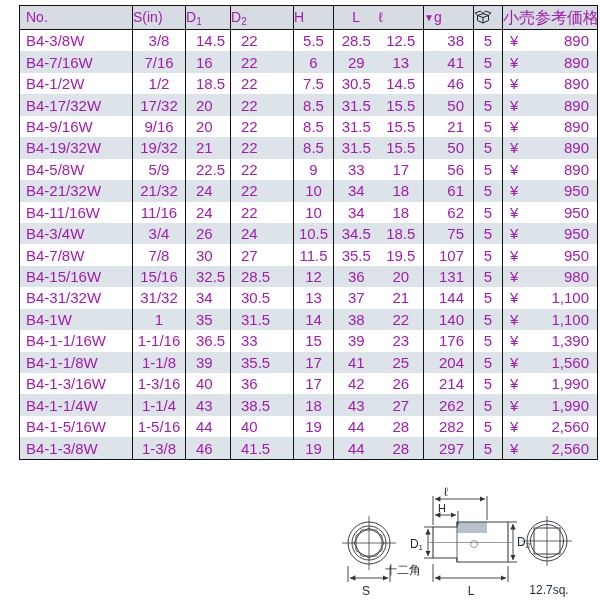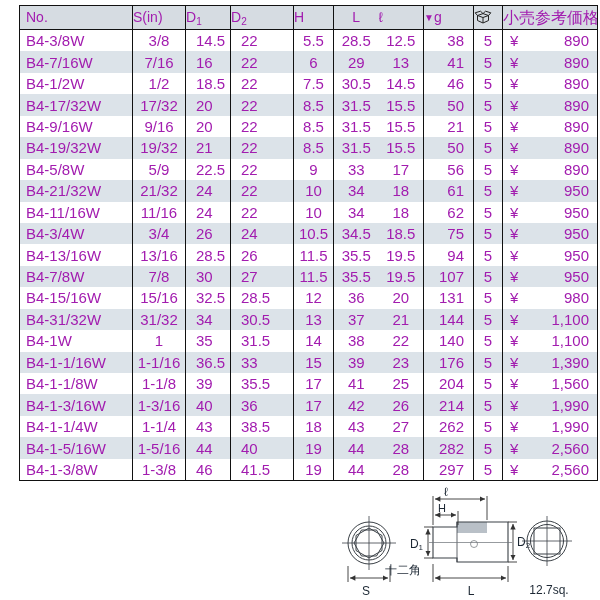--- a/index.html
+++ b/index.html
@@ -241,37 +241,20 @@
           <td class="c-g">75</td>
           <td class="c-pack">5</td>
           <td class="c-price">
             <div class="price-wrap">
               <span>¥</span>
               <span>950</span>
             </div>
           </td>
         </tr>
         <tr>
-          <td class="c-no">B4-13/16W</td>
-          <td class="c-sin">13/16</td>
-          <td class="c-d1">28.5</td>
-          <td class="c-d2">26</td>
-          <td class="c-h">11.5</td>
-          <td class="c-l">35.5</td>
-          <td class="c-ell">19.5</td>
-          <td class="c-g">94</td>
-          <td class="c-pack">5</td>
-          <td class="c-price">
-            <div class="price-wrap">
-              <span>¥</span>
-              <span>950</span>
-            </div>
-          </td>
-        </tr>
-        <tr>
           <td class="c-no">B4-7/8W</td>
           <td class="c-sin">7/8</td>
           <td class="c-d1">30</td>
           <td class="c-d2">27</td>
           <td class="c-h">11.5</td>
           <td class="c-l">35.5</td>
           <td class="c-ell">19.5</td>
           <td class="c-g">107</td>
           <td class="c-pack">5</td>
           <td class="c-price">

